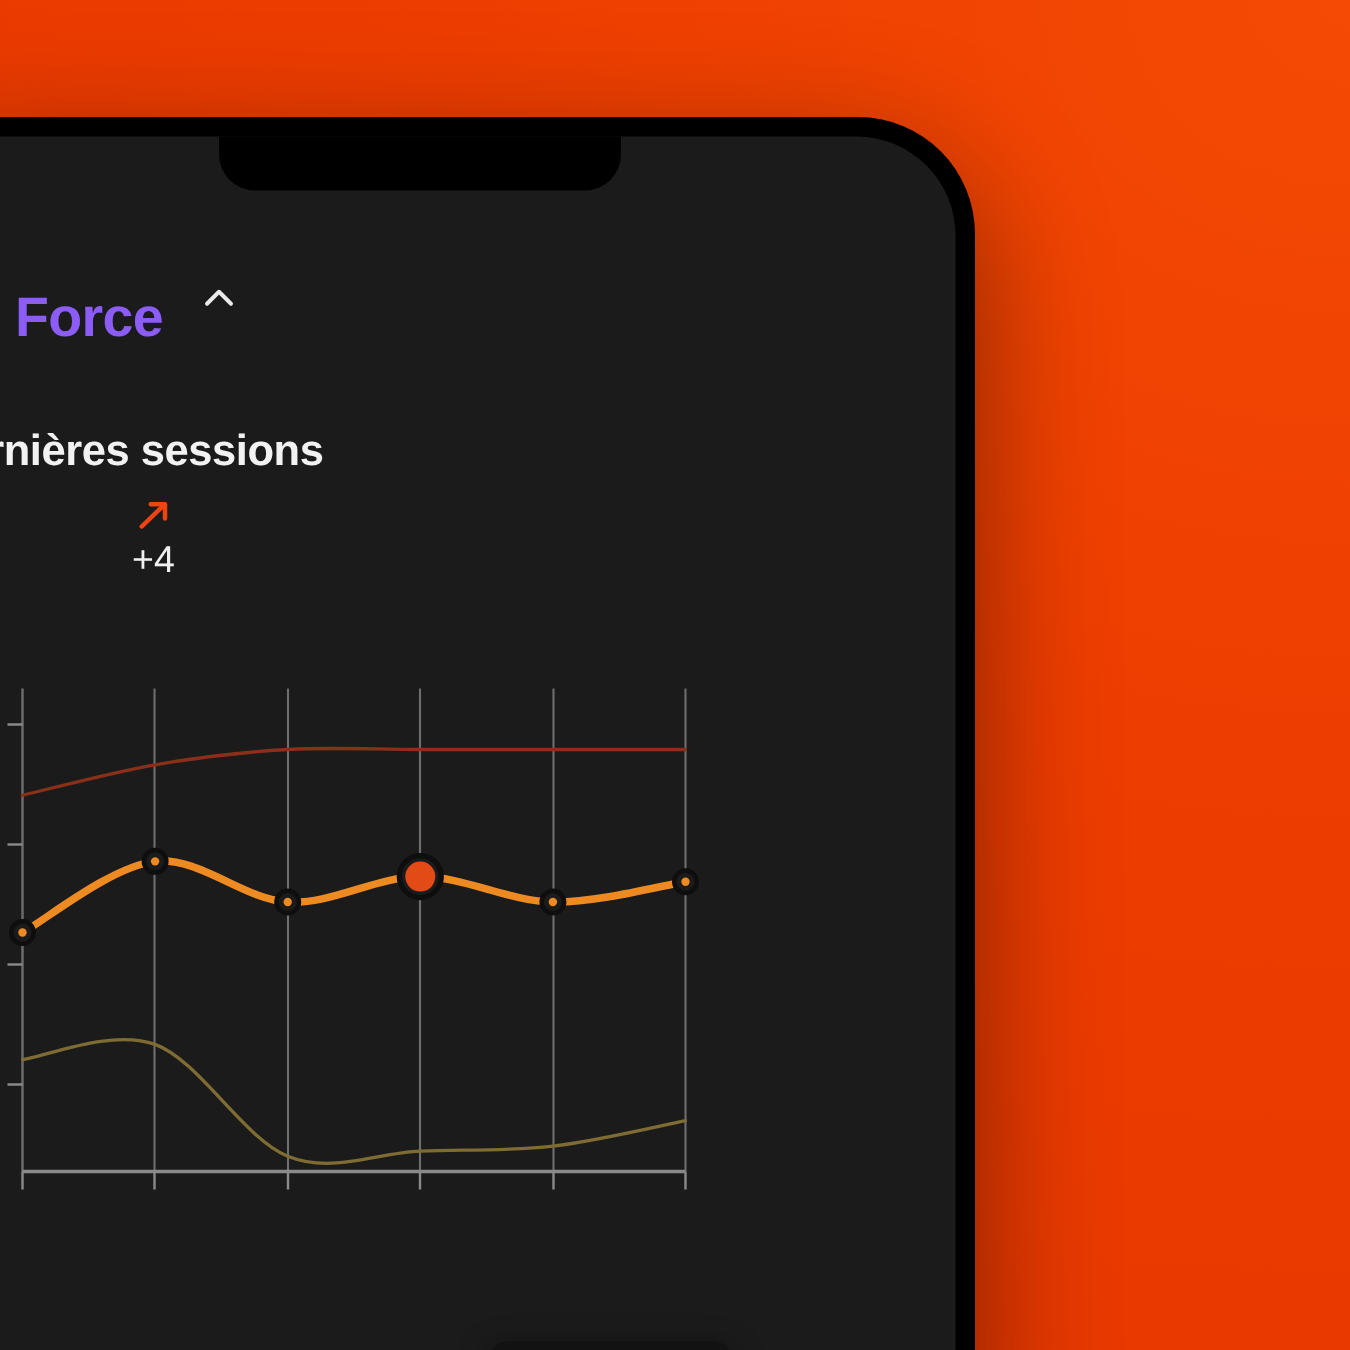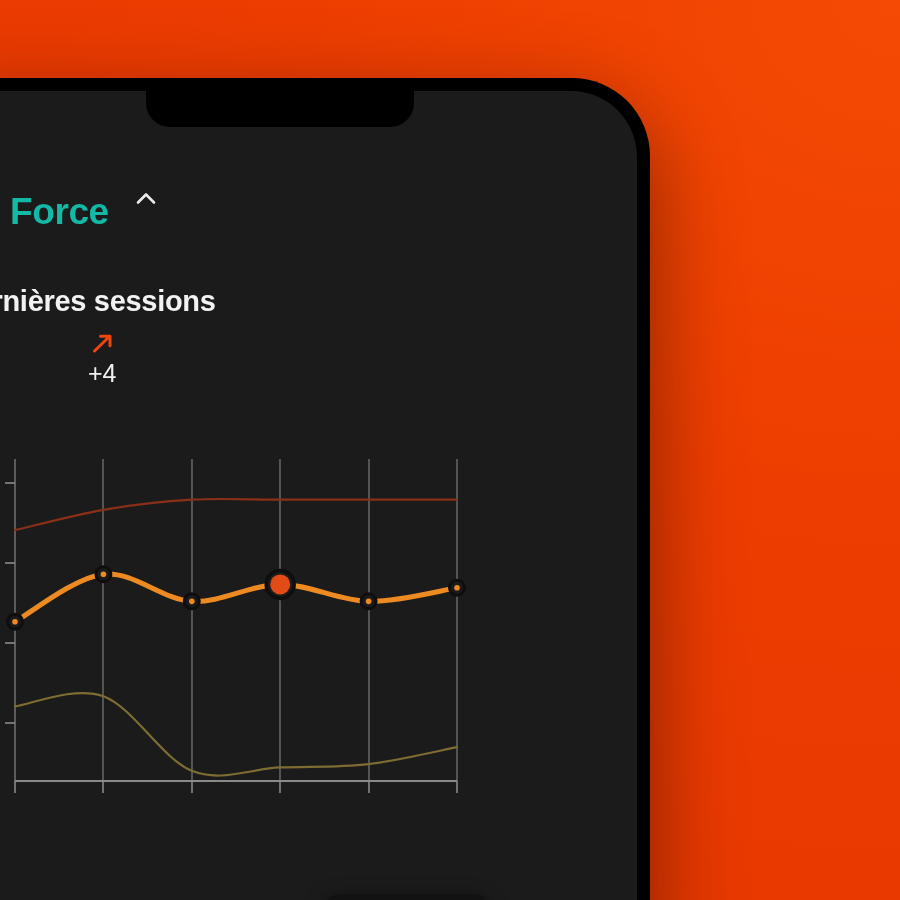--- a/index.html
+++ b/index.html
@@ -54,21 +54,21 @@
     left:0; top:0; right:0; bottom:0;
     padding:80px 0 0 0;
   }
 
   .header-row {
     display:flex; align-items:center; gap:22px;
     padding-left:88px;
     height:56px;
   }
   #app-title {
-    color:#14b8a6;
+    color:#8b5cf6;
     font-size:37px;
     font-weight:700;
     letter-spacing:-0.4px;
     margin-top:26px;
   }
   #chevron-up {
     width:30px; height:30px;
     display:flex; align-items:center; justify-content:center;
     cursor:pointer;
   }

